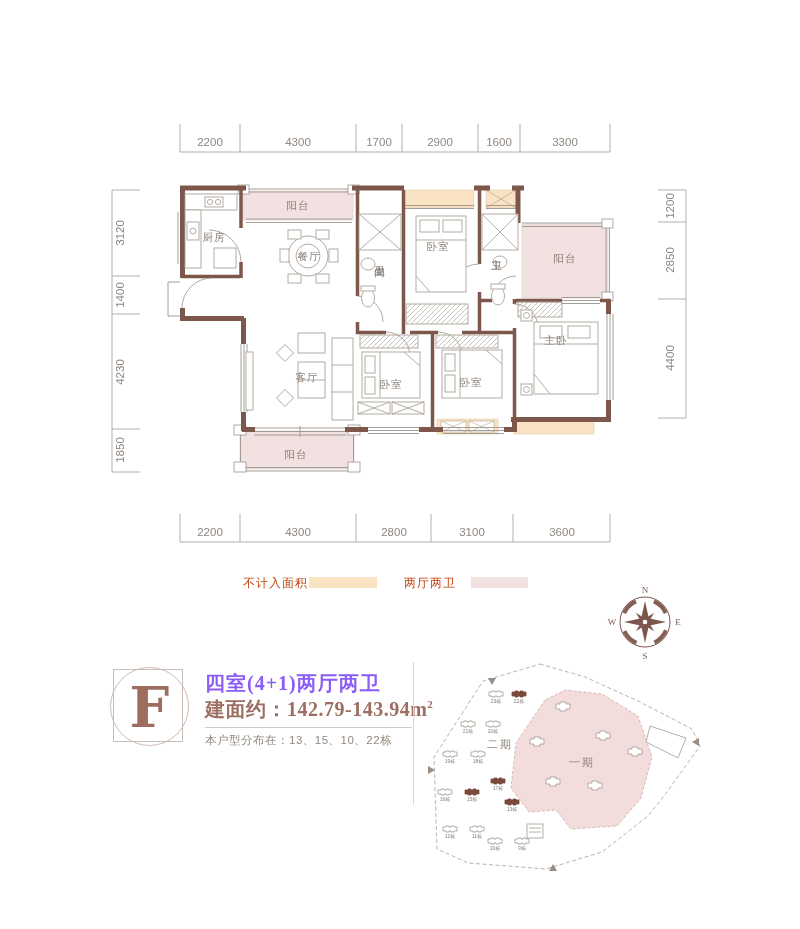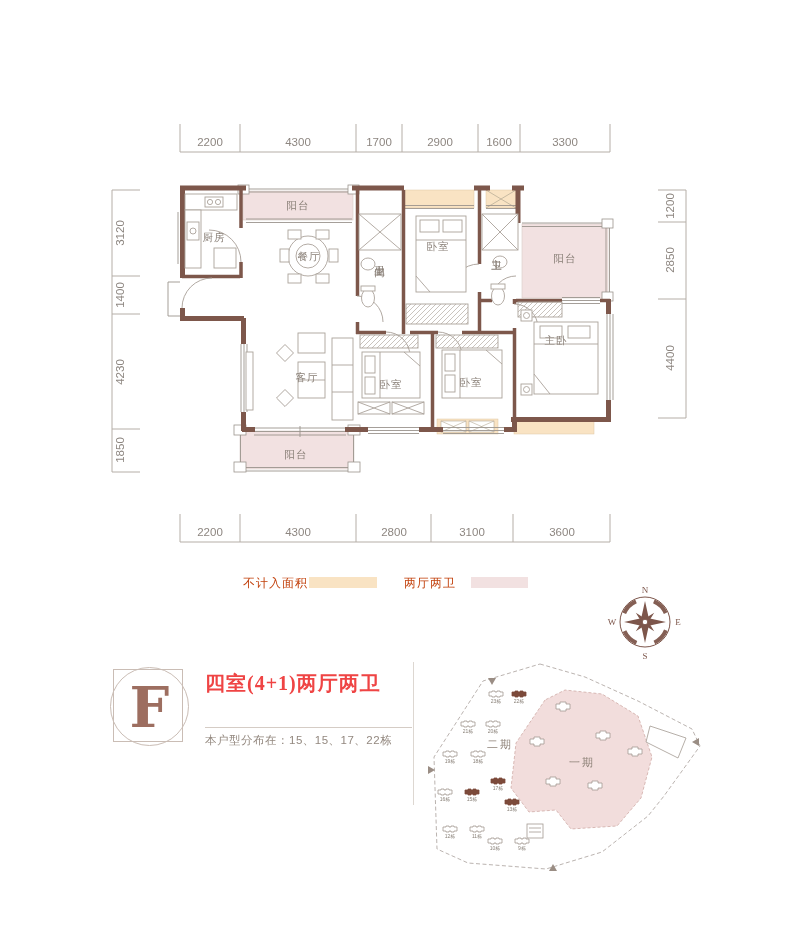--- a/index.html
+++ b/index.html
@@ -24,21 +24,21 @@
   .lg-t1{left:243px;top:577px;}
   .lg-t2{left:404px;top:577px;}
 
   
   .badge{position:absolute;left:113px;top:669px;width:70px;height:73px;}
   .badge .sq{position:absolute;inset:0;border:1px solid #cabdb5;}
   .badge .ci{position:absolute;left:-3px;top:-2px;width:77px;height:77px;border:1px solid #cabdb5;border-radius:50%;
              display:flex;align-items:center;justify-content:center;}
   .badge .f{font-family:"DejaVu Serif","Liberation Serif",serif;font-weight:bold;font-size:56px;color:#9d6e60;}
   .unitinfo{position:absolute;left:205px;top:667px;width:215px;height:90px;}
-  .u-title{position:absolute;left:0;top:3px;font-size:20px;font-weight:bold;color:#ef4444;
+  .u-title{position:absolute;left:0;top:3px;font-size:20px;font-weight:bold;color:#8b5cf6;
            font-family:"Liberation Serif",serif;white-space:nowrap;letter-spacing:1px;}
   .u-area{position:absolute;left:0;top:29px;font-size:20px;font-weight:bold;color:#9c6f62;
           font-family:"Liberation Serif",serif;white-space:nowrap;letter-spacing:0.5px;}
   .u-area sup{font-size:11px;}
   .u-div{position:absolute;left:0;top:60px;width:207px;border-top:1px solid #d5ccc5;}
   .u-dist{position:absolute;left:0;top:66px;font-size:11.5px;color:#93887f;white-space:nowrap;letter-spacing:0.5px;}
   .vdiv{position:absolute;left:413px;top:662px;height:143px;border-left:1px solid #ddd7d1;}
 </style>
 </head>
 <body>
@@ -328,16 +328,19 @@
 </div>
 
 <div class="badge">
   <div class="sq"></div>
   <div class="ci">
     <span class="f">F</span>
   </div>
 </div>
 <div class="unitinfo">
   <div class="u-title">四室(4+1)两厅两卫</div>
+  <div class="u-area">
+    <span>建面约：142.79-143.94m</span><sup>2</sup>
+  </div>
   <div class="u-div"></div>
-  <div class="u-dist">本户型分布在：15、15、17、22栋</div>
+  <div class="u-dist">本户型分布在：13、15、10、22栋</div>
 </div>
 <div class="vdiv"></div>
 
 </body></html>

